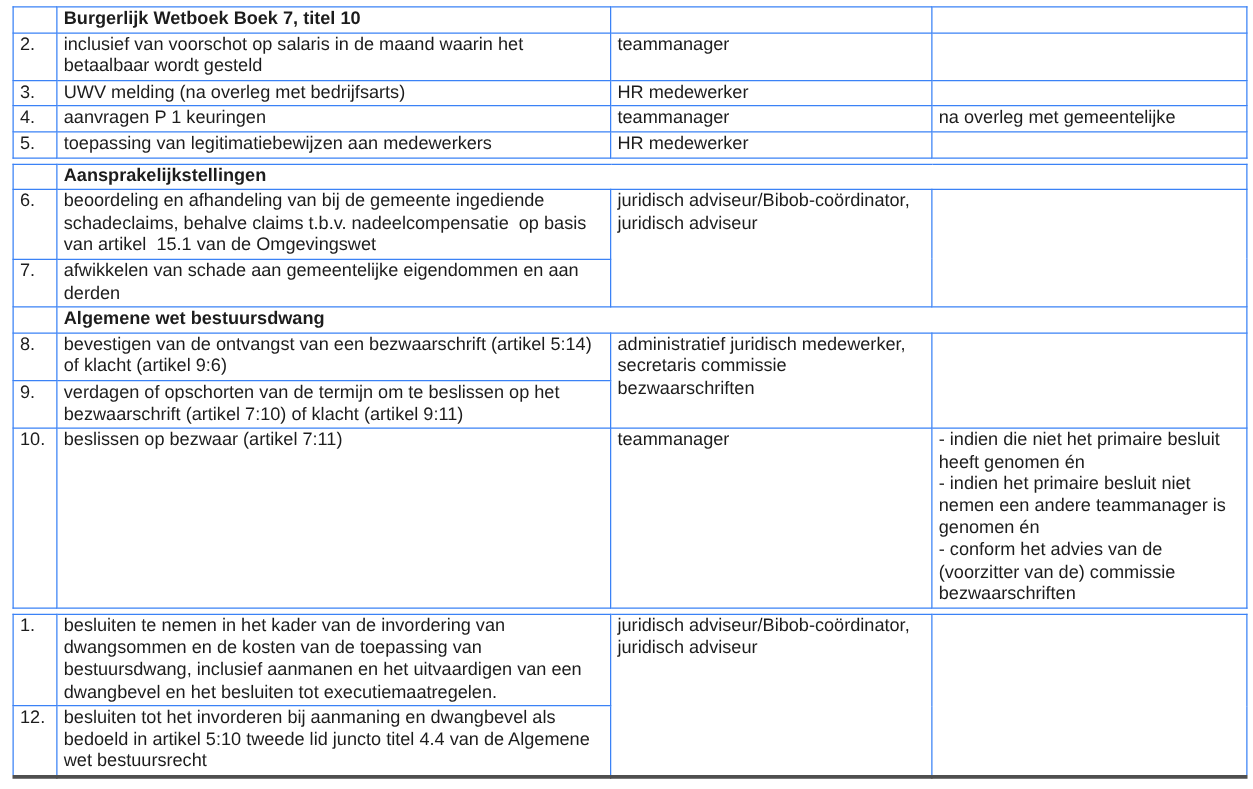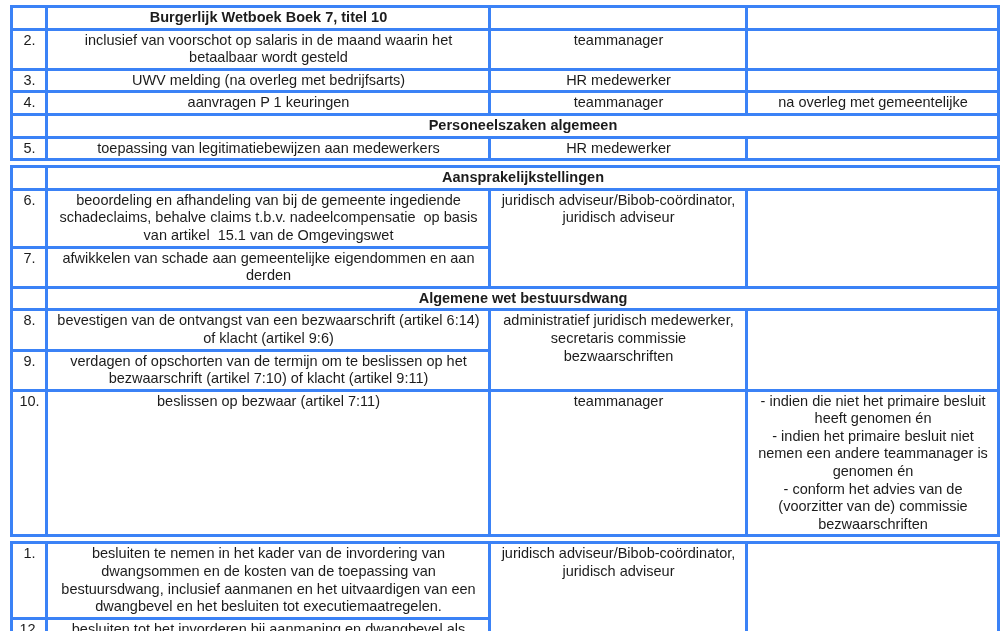--- a/index.html
+++ b/index.html
@@ -18,27 +18,26 @@
     padding: 5px 0 0 10px;
     width: 987px;
   }
   table.seg {
     border-collapse: collapse;
     table-layout: fixed;
     width: 987px;
     margin: 0 0 4px 0;
   }
   table.seg td {
-    border: 3px solid #3b82f6;
+    border: 1px solid #3b82f6;
     vertical-align: top;
     padding: 1px 4px 1px 5px;
     white-space: pre-wrap;
     overflow: hidden;
     word-wrap: break-word;
-    text-align: center;
   }
   td.num { padding-left: 7px; }
   .b { font-weight: bold; }
   table.seg.last { border-bottom: 3px solid #4f4f4f; }
 </style>
 </head>
 <body>
 
 <div class="doc">
 
@@ -67,24 +66,20 @@
         <td>UWV melding (na overleg met bedrijfsarts)</td>
         <td>HR medewerker</td>
         <td></td>
       </tr>
       <tr style="height:17px">
         <td class="num">4.</td>
         <td>aanvragen P 1 keuringen</td>
         <td>teammanager</td>
         <td>na overleg met gemeentelijke</td>
       </tr>
-      <tr style="height:17px">
-        <td class="num"></td>
-        <td class="b section" colspan="3">Personeelszaken algemeen</td>
-      </tr>
       <tr style="height:18px">
         <td class="num">5.</td>
         <td>toepassing van legitimatiebewijzen aan medewerkers</td>
         <td>HR medewerker</td>
         <td></td>
       </tr>
     </tbody>
   </table>
 
   <table class="seg">
@@ -108,21 +103,21 @@
       <tr style="height:36px">
         <td class="num">7.</td>
         <td>afwikkelen van schade aan gemeentelijke eigendommen en aan derden</td>
       </tr>
       <tr style="height:19px">
         <td class="num"></td>
         <td class="b section" colspan="3">Algemene wet bestuursdwang</td>
       </tr>
       <tr style="height:36px">
         <td class="num">8.</td>
-        <td>bevestigen van de ontvangst van een bezwaarschrift (artikel 6:14) of klacht (artikel 9:6)</td>
+        <td>bevestigen van de ontvangst van een bezwaarschrift (artikel 5:14) of klacht (artikel 9:6)</td>
         <td rowspan="2">administratief juridisch medewerker, secretaris commissie bezwaarschriften</td>
         <td rowspan="2"></td>
       </tr>
       <tr style="height:36px">
         <td class="num">9.</td>
         <td>verdagen of opschorten van de termijn om te beslissen op het bezwaarschrift (artikel 7:10) of klacht (artikel 9:11)</td>
       </tr>
       <tr style="height:137px">
         <td class="num">10.</td>
         <td>beslissen op bezwaar (artikel 7:11)</td>

